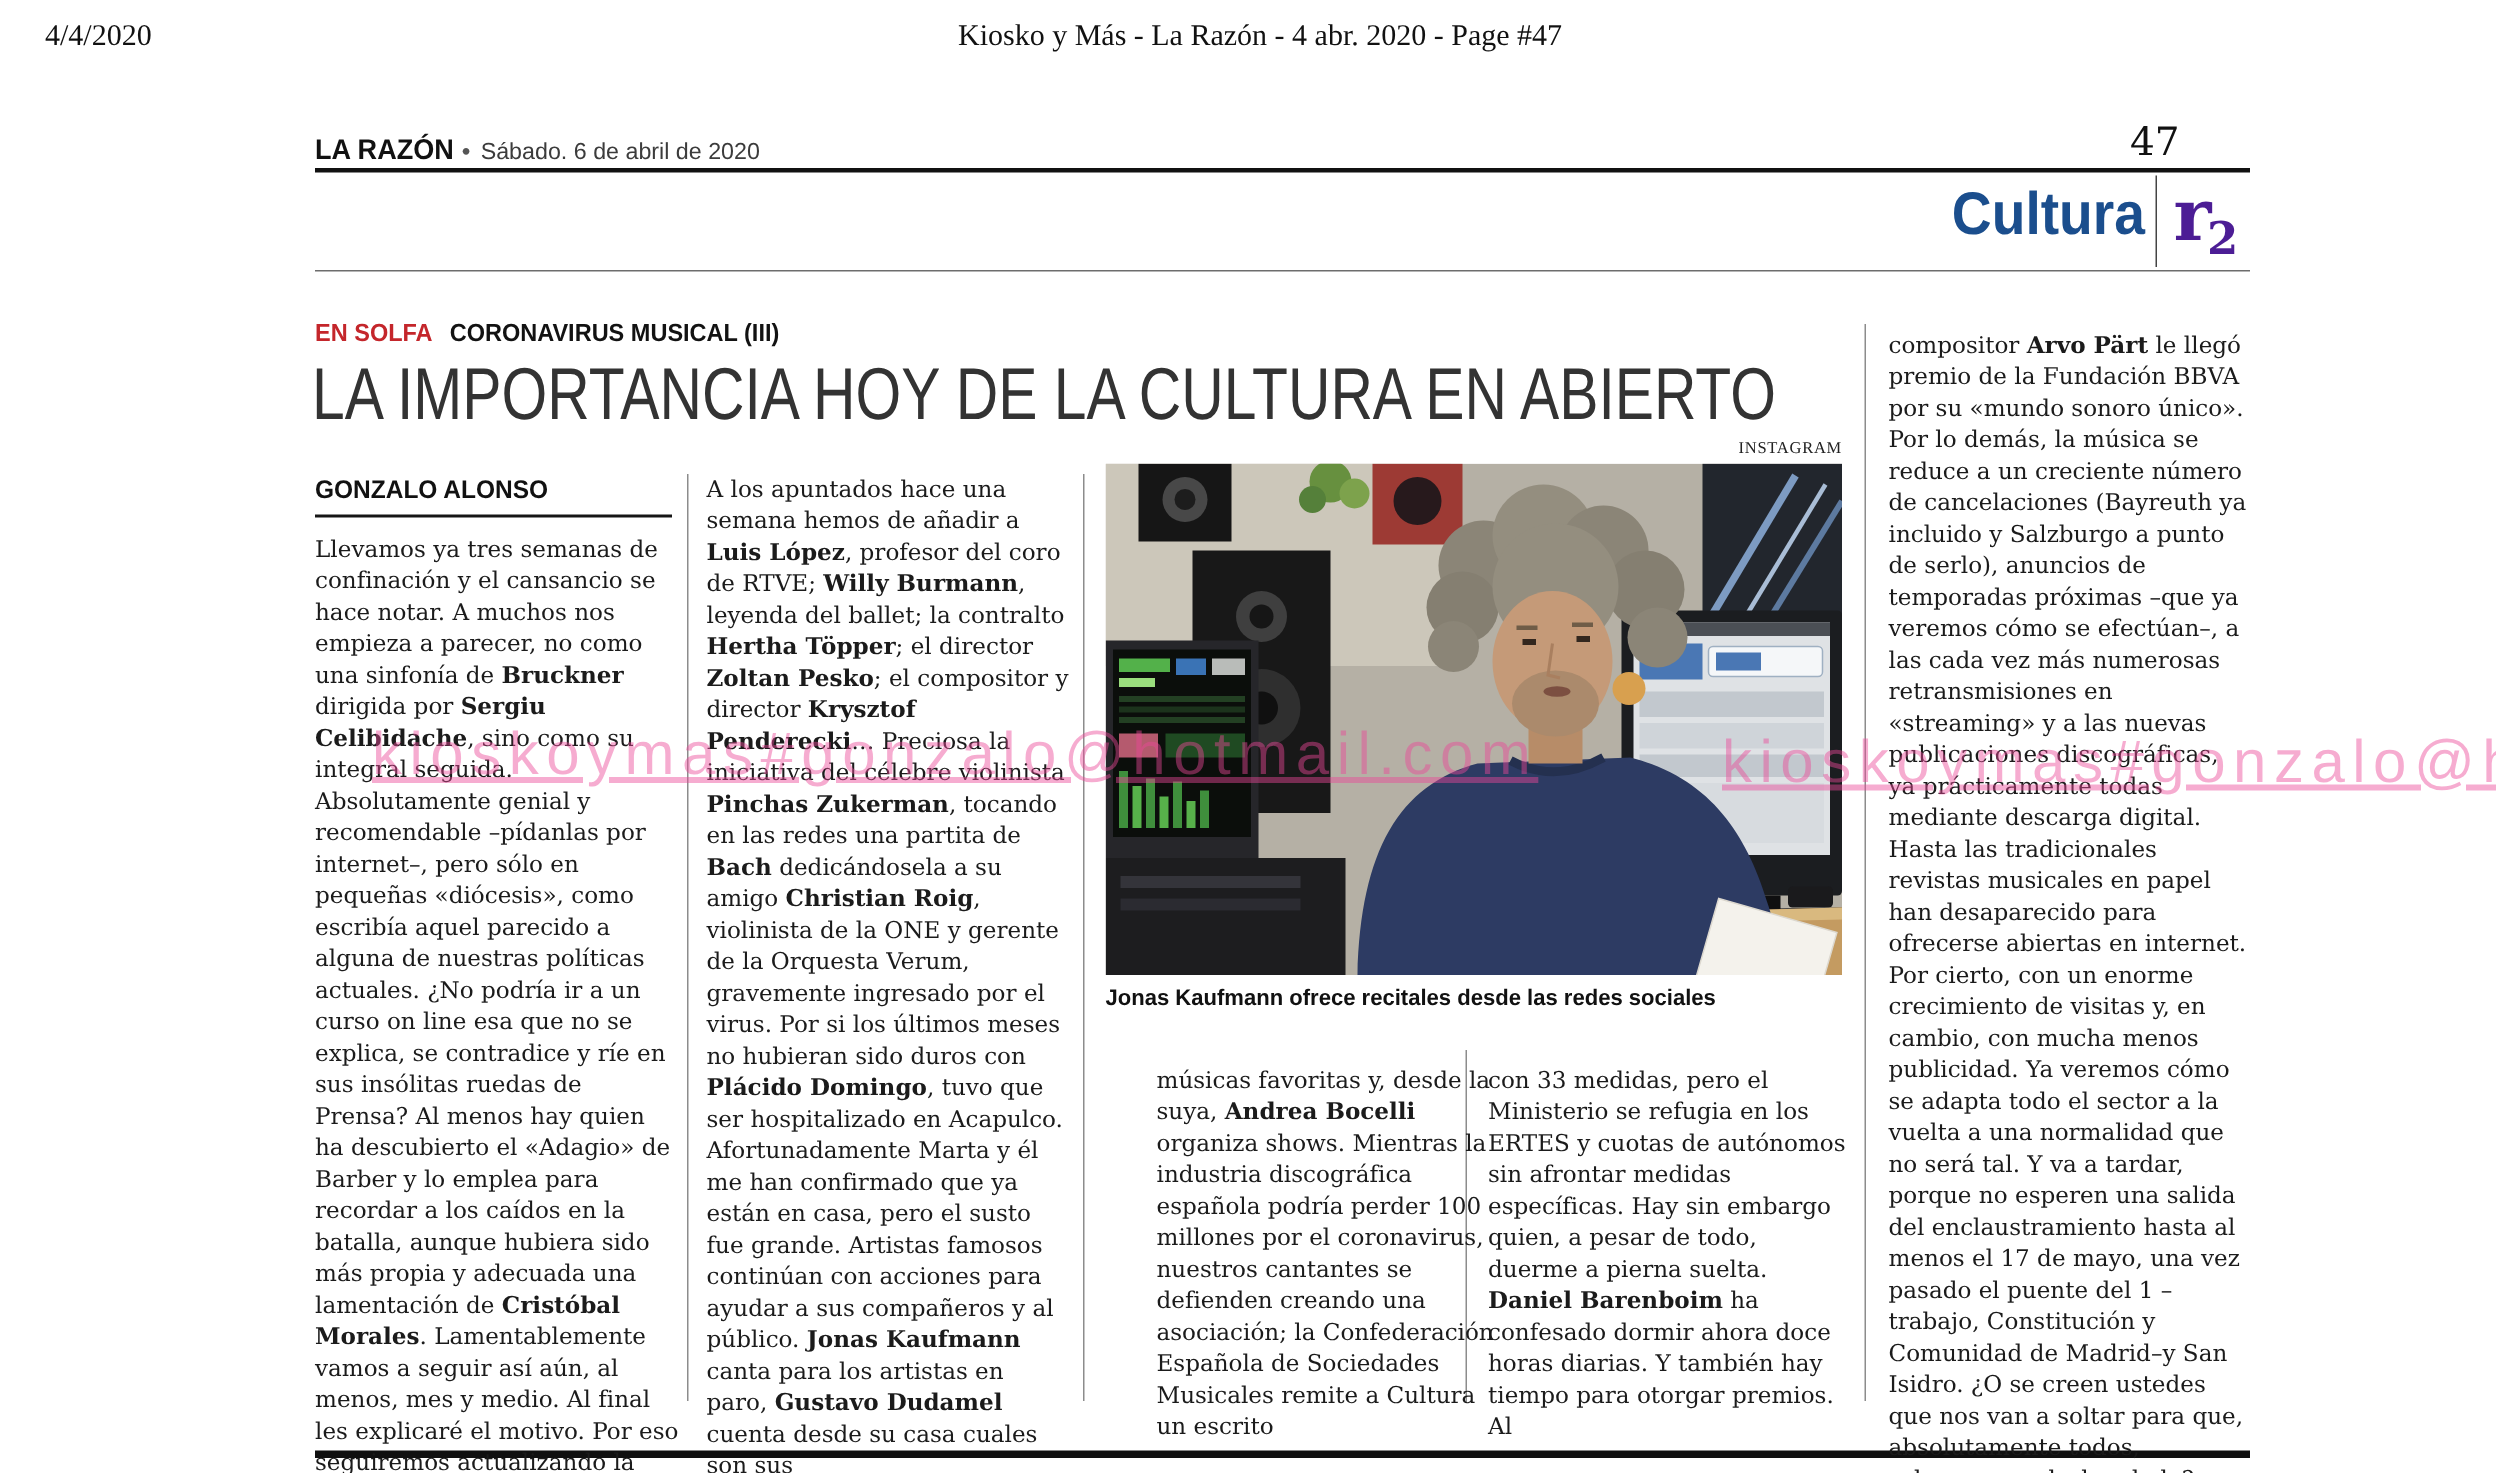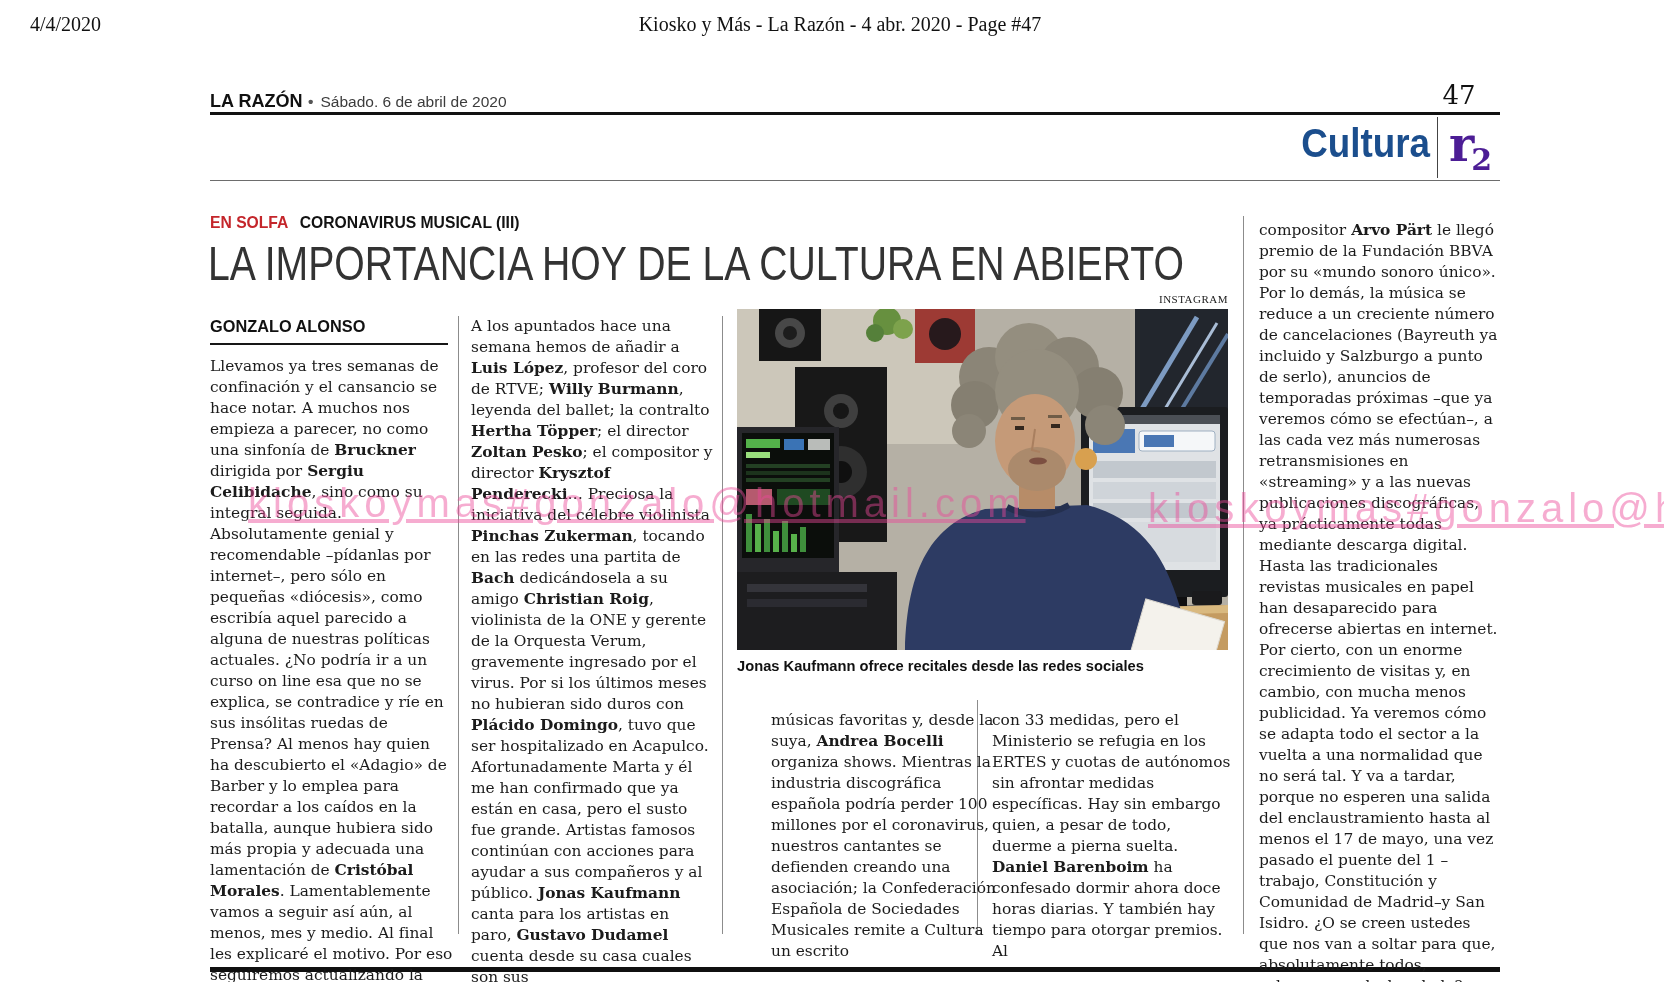--- a/index.html
+++ b/index.html
@@ -6,21 +6,21 @@
   .page{position:relative;width:1664px;height:982px;background:#fff;font-family:"Liberation Sans",sans-serif;color:#1d1d1d;}
 
   
   .bh-date{position:absolute;left:30px;top:13px;font:20px "Liberation Serif",serif;color:#111;}
   .bh-title{position:absolute;left:0;right:0;top:13px;text-align:center;font:20px "Liberation Serif",serif;color:#111;padding-left:16px;}
 
   
   .brand{position:absolute;left:210px;top:90px;font-weight:700;font-size:19px;letter-spacing:0px;color:#111;transform:scaleX(.95);transform-origin:left;}
   .mh-date{position:absolute;left:308px;top:93px;font-size:15.5px;color:#3c3c3c;}
   .mh-date .bullet{color:#555;font-weight:700;margin-right:7px;}
-  .pagenum{position:absolute;left:1420px;top:80px;width:78px;text-align:center;font:26px "DejaVu Serif",serif;color:#111;}
+  .pagenum{position:absolute;left:1420px;top:80px;width:78px;text-align:left;font:26px "DejaVu Serif",serif;color:#111;}
   .rule-masthead{position:absolute;left:210px;top:112px;width:1290px;height:3px;background:#111;}
   .section-title{position:absolute;left:1120px;top:121px;width:310px;text-align:right;font-weight:700;font-size:40px;color:#1b4e8d;transform:scaleX(.92);transform-origin:right;}
   .section-divider{position:absolute;left:1437px;top:117px;width:1px;height:61px;background:#444;}
   .r2logo{position:absolute;left:1449px;top:114px;width:52px;height:64px;font-family:"DejaVu Serif",serif;color:#4c1d95;}
   .r2logo .r{font-size:48px;font-weight:600;line-height:60px;}
   .r2logo .two{font-size:30px;font-weight:600;position:relative;top:9px;left:-3px;}
   .rule-section{position:absolute;left:210px;top:180px;width:1290px;height:1px;background:#6d6d6d;}
 
   
   .kicker{position:absolute;left:210px;top:213px;font-weight:700;font-size:16.5px;transform:scaleX(.95);transform-origin:left;white-space:nowrap;}

